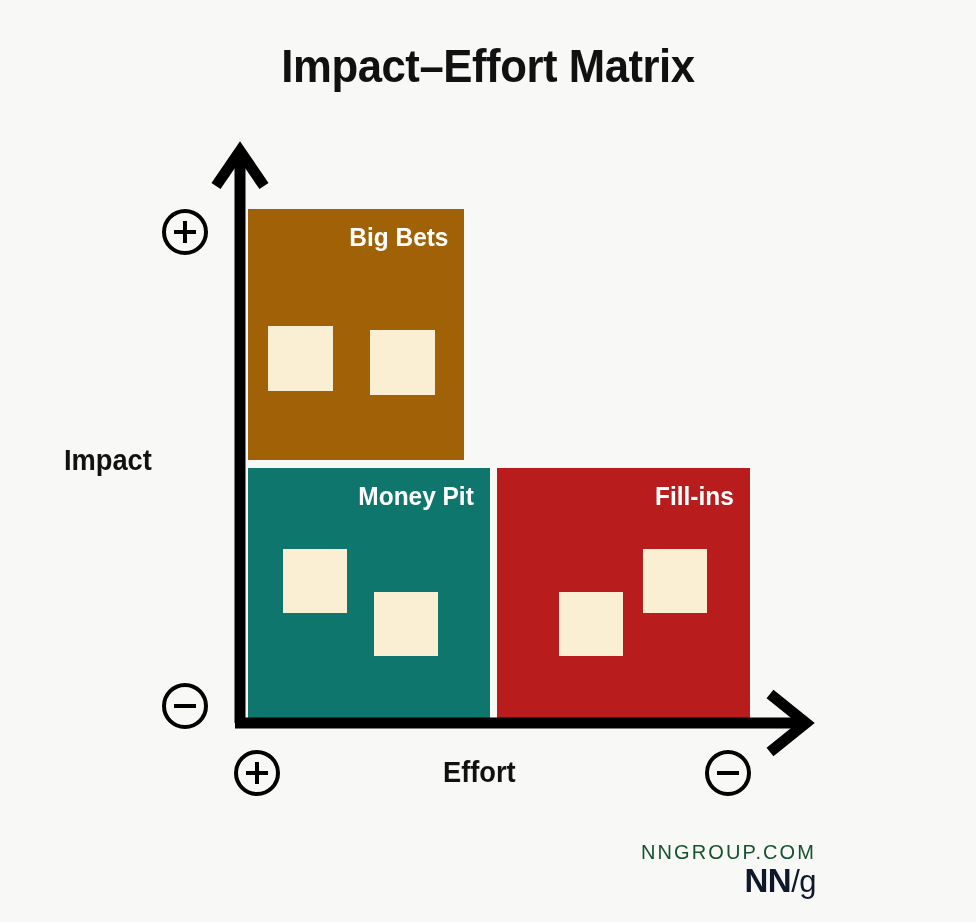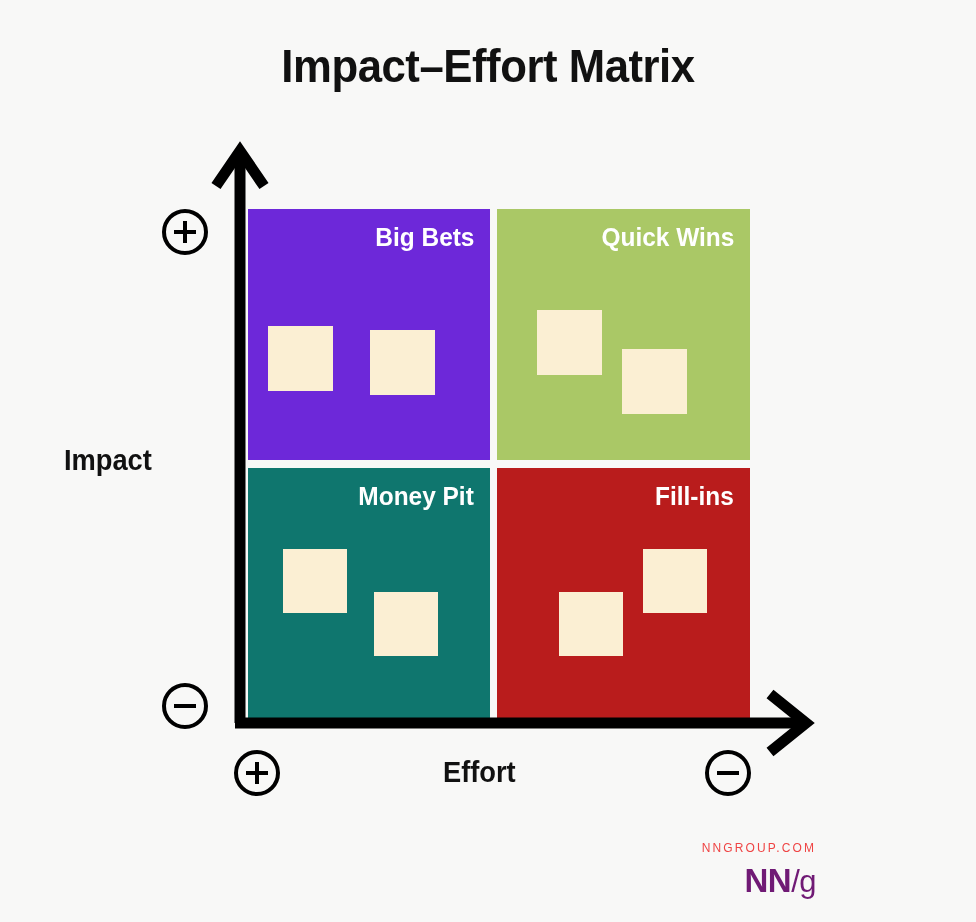--- a/index.html
+++ b/index.html
@@ -120,59 +120,54 @@
     left: 443px;
     top: 756px;
     transform-origin: left top;
   }
 
   
   #site-url {
     position: absolute;
     right: 160px;
     top: 841px;
-    font-size: 12px;
-    color: #ef4444;
+    font-size: 20px;
+    color: #14532d;
     letter-spacing: 2.1px;
     font-family: "Liberation Sans", sans-serif;
   }
   #nng-logo {
     position: absolute;
     right: 160px;
     top: 862px;
     font-size: 33px;
     font-weight: bold;
-    color: #701a75;
+    color: #0f172a;
     font-family: "Liberation Sans", sans-serif;
     letter-spacing: -0.5px;
     margin-left: 8px;
   }
   #nng-logo .slash-g {
     font-weight: normal;
     font-size: 31px;
   }
 </style>
 </head>
 <body>
 
 <div id="canvas">
 
   <div id="chart-title">Impact–Effort Matrix</div>
 
-  <div class="quadrant" style="left:248px; top:209px; width:242px; height:251px; background:#6d28d9;">
+  <div class="quadrant" style="left:248px; top:209px; width:216px; height:251px; background:#a16207;">
     <div class="quadrant-label">Big Bets</div>
     <div class="sticky-note" style="left:20px; top:117px; width:65px; height:65px;"></div>
     <div class="sticky-note" style="left:122px; top:121px; width:65px; height:65px;"></div>
   </div>
 
-  <div class="quadrant" style="left:497px; top:209px; width:253px; height:251px; background:#aac866;">
-    <div class="quadrant-label">Quick Wins</div>
-    <div class="sticky-note" style="left:40px; top:101px; width:65px; height:65px;"></div>
-    <div class="sticky-note" style="left:125px; top:140px; width:65px; height:65px;"></div>
-  </div>
 
   <div class="quadrant" style="left:248px; top:468px; width:242px; height:255px; background:#0f766e;">
     <div class="quadrant-label">Money Pit</div>
     <div class="sticky-note" style="left:35px; top:81px; width:64px; height:64px;"></div>
     <div class="sticky-note" style="left:126px; top:124px; width:64px; height:64px;"></div>
   </div>
 
   <div class="quadrant" style="left:497px; top:468px; width:253px; height:255px; background:#b91c1c;">
     <div class="quadrant-label">Fill-ins</div>
     <div class="sticky-note" style="left:146px; top:81px; width:64px; height:64px;"></div>

